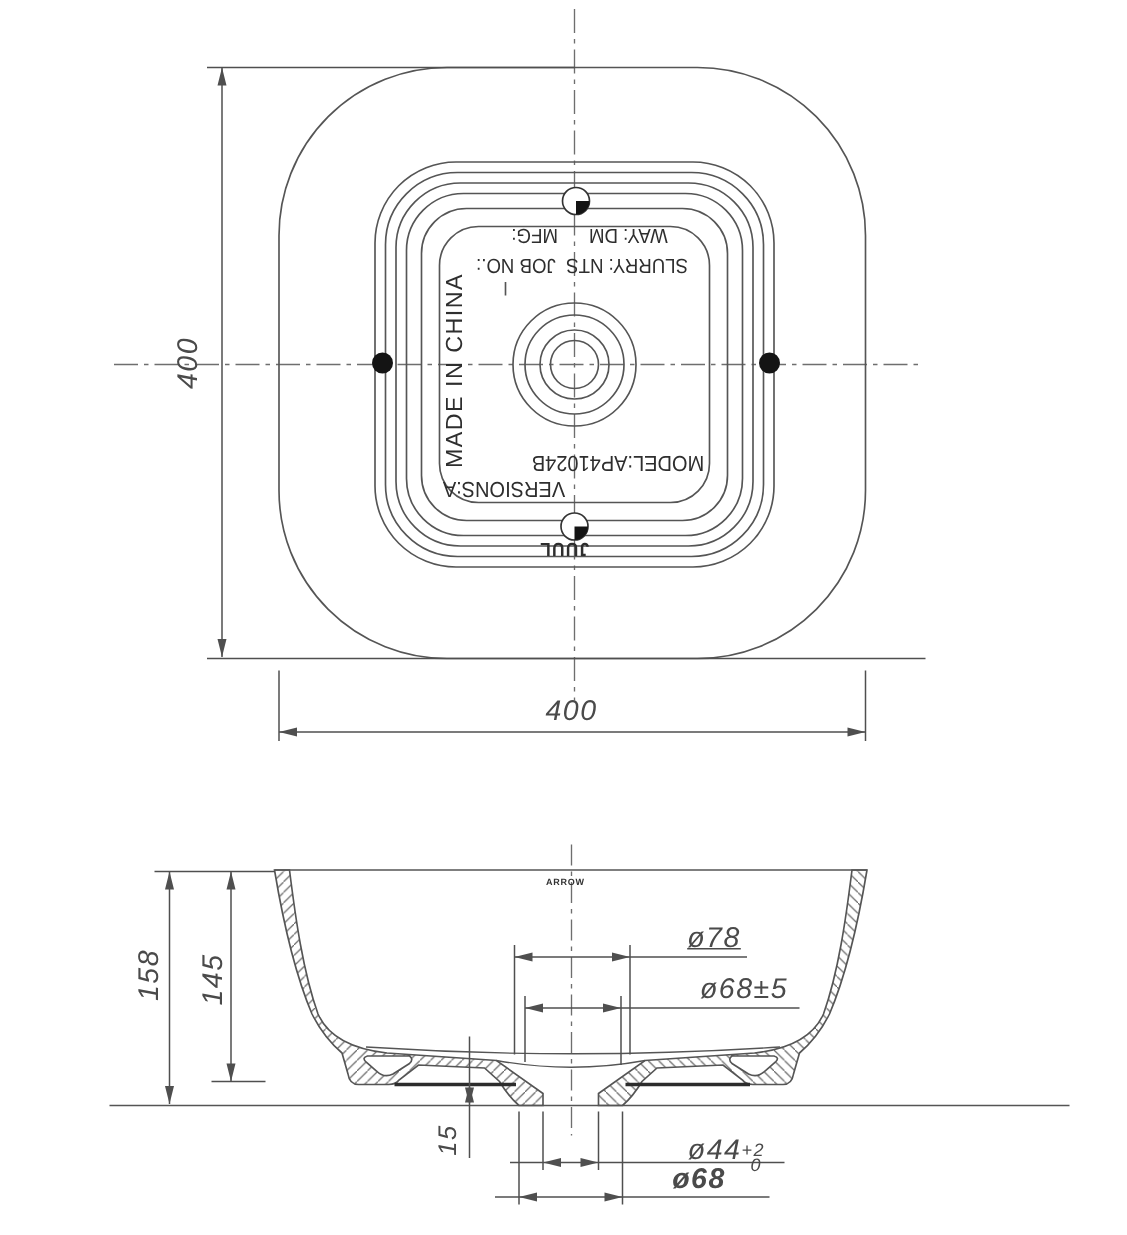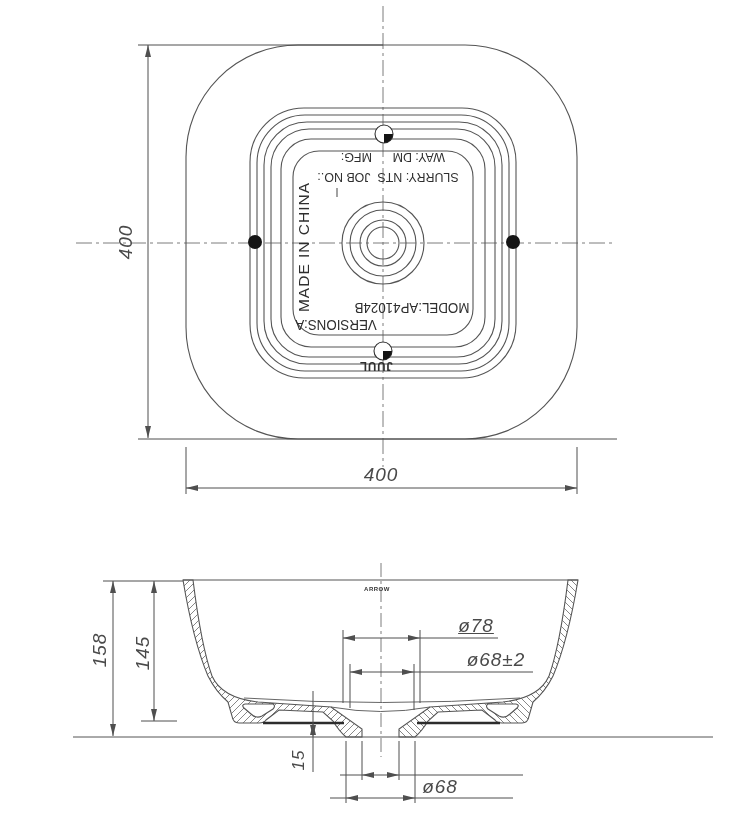--- a/index.html
+++ b/index.html
@@ -201,16 +201,19 @@
 <div class="lbl prod rot90" style="left:304px;top:247px;font-size:15.5px;letter-spacing:1px;">MADE IN CHINA</div>
 <div class="lbl prod flip" style="left:412px;top:308px;font-size:14.5px;">MODEL:AP41024B</div>
 <div class="lbl prod flip" style="left:336px;top:325px;font-size:14.5px;">VERSIONS:A</div>
 <div class="lbl prod flip" style="left:376px;top:366px;font-size:12.5px;font-weight:700;letter-spacing:1px;">JUUL</div>
 
 <div class="lbl brand ctr" style="left:377px;top:589px;">ARROW</div>
 <div class="lbl dim rot90" style="left:100px;top:650px;">158</div>
 <div class="lbl dim rot90" style="left:143px;top:653px;">145</div>
 <div class="lbl dim-sm rot90" style="left:299px;top:760px;">15</div>
 <div class="lbl dim ctr" style="left:476px;top:626px;text-decoration:underline;">ø78</div>
-<div class="lbl dim ctr" style="left:496px;top:660px;">ø68±2</div>
-<div class="lbl dim ctr" style="left:440px;top:787px;">ø68</div>
-
+<div class="lbl dim ctr" style="left:496px;top:660px;">ø68±5</div>
+<div class="lbl dim ctr" style="left:478px;top:758px;">
+  <span>ø44</span><span class="tol"><span>+2</span><span style="padding-left:6px;">0</span></span>
 </div>
+<div class="lbl dim ctr" style="left:466px;top:787px;font-weight:bold;">ø68</div>
+
+</div>
 
 </body></html>

